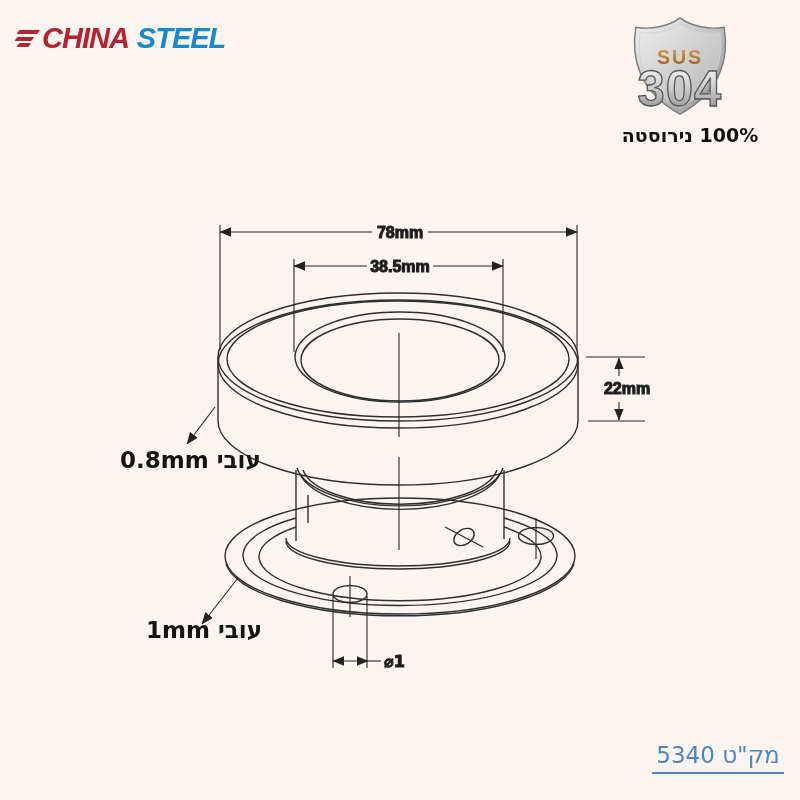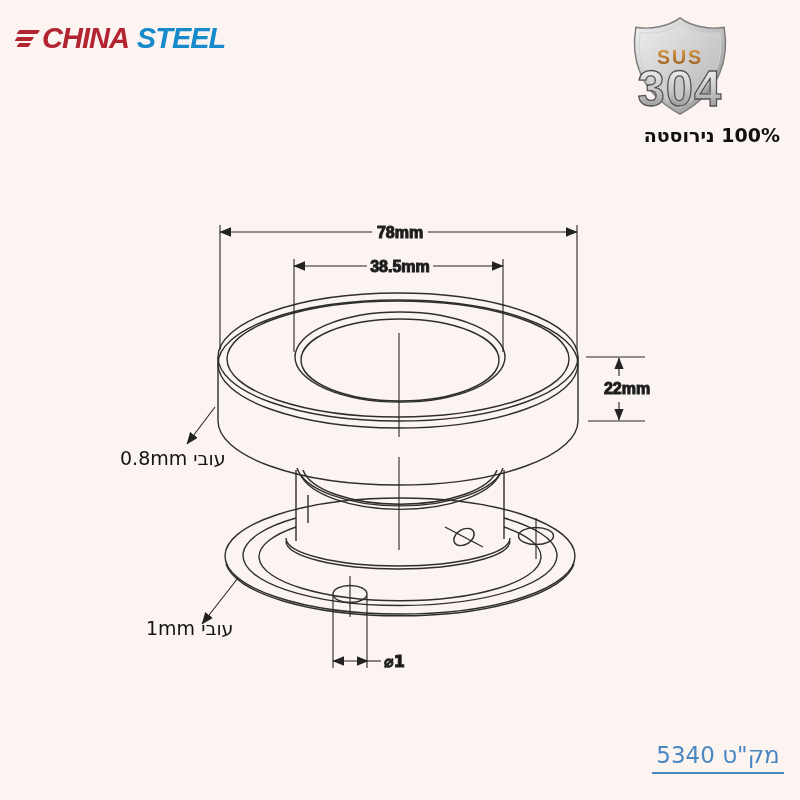--- a/index.html
+++ b/index.html
@@ -14,33 +14,33 @@
   .w2 { color:#168aca; margin-left:8px; }
   .speed { display:flex; flex-direction:column; align-items:flex-start; gap:3px; margin-right:3px; }
   .speed i { display:block; height:3.5px; background:#b32431; transform:skewX(-35deg); border-radius:1px; }
   .speed i.s1 { width:21px; margin-left:2px; }
   .speed i.s2 { width:17px; }
   .speed i.s3 { width:12px; margin-left:2px; }
 
   
   .badge { left:626px; top:15px; width:108px; height:102px; overflow:visible; }
   .badge text { font-family:"Liberation Sans",sans-serif; }
-  .badge-caption { left:600px; top:124px; width:180px; font-weight:bold;
+  .badge-caption { left:600px; top:124px; width:180px; text-align:center; font-weight:bold;
                    font-size:19px; color:#111; font-family:"DejaVu Sans",sans-serif; }
 
   
   svg.draw { position:absolute; left:0; top:0; }
   .o  { fill:none; stroke:#2e2e2e; stroke-width:1.4; }
   .t  { fill:none; stroke:#262626; stroke-width:1.1; }
   .bgrect { fill:#fcf4f1; stroke:none; }
   .dimtext { font-family:"Liberation Sans",sans-serif; font-weight:bold; font-size:16px;
              fill:#151515; text-anchor:middle; }
   .phitext { font-family:"DejaVu Sans",sans-serif; text-anchor:start; }
 
-  .thick-label { font-weight:normal; font-size:19px; color:#141414;
+  .thick-label { font-weight:bold; font-size:23px; color:#141414;
                  font-family:"DejaVu Sans",sans-serif; white-space:nowrap; }
   #lbl-top  { left:120px; top:447px; }
   #lbl-base { left:146px; top:617px; }
 
   
   .sku { left:652px; top:742px; min-width:132px; text-align:center; font-size:23px;
          color:#4a87c2; border-bottom:2px solid #4a87c2; padding-bottom:4px;
          font-family:"DejaVu Sans",sans-serif; }
 </style>
 </head>

